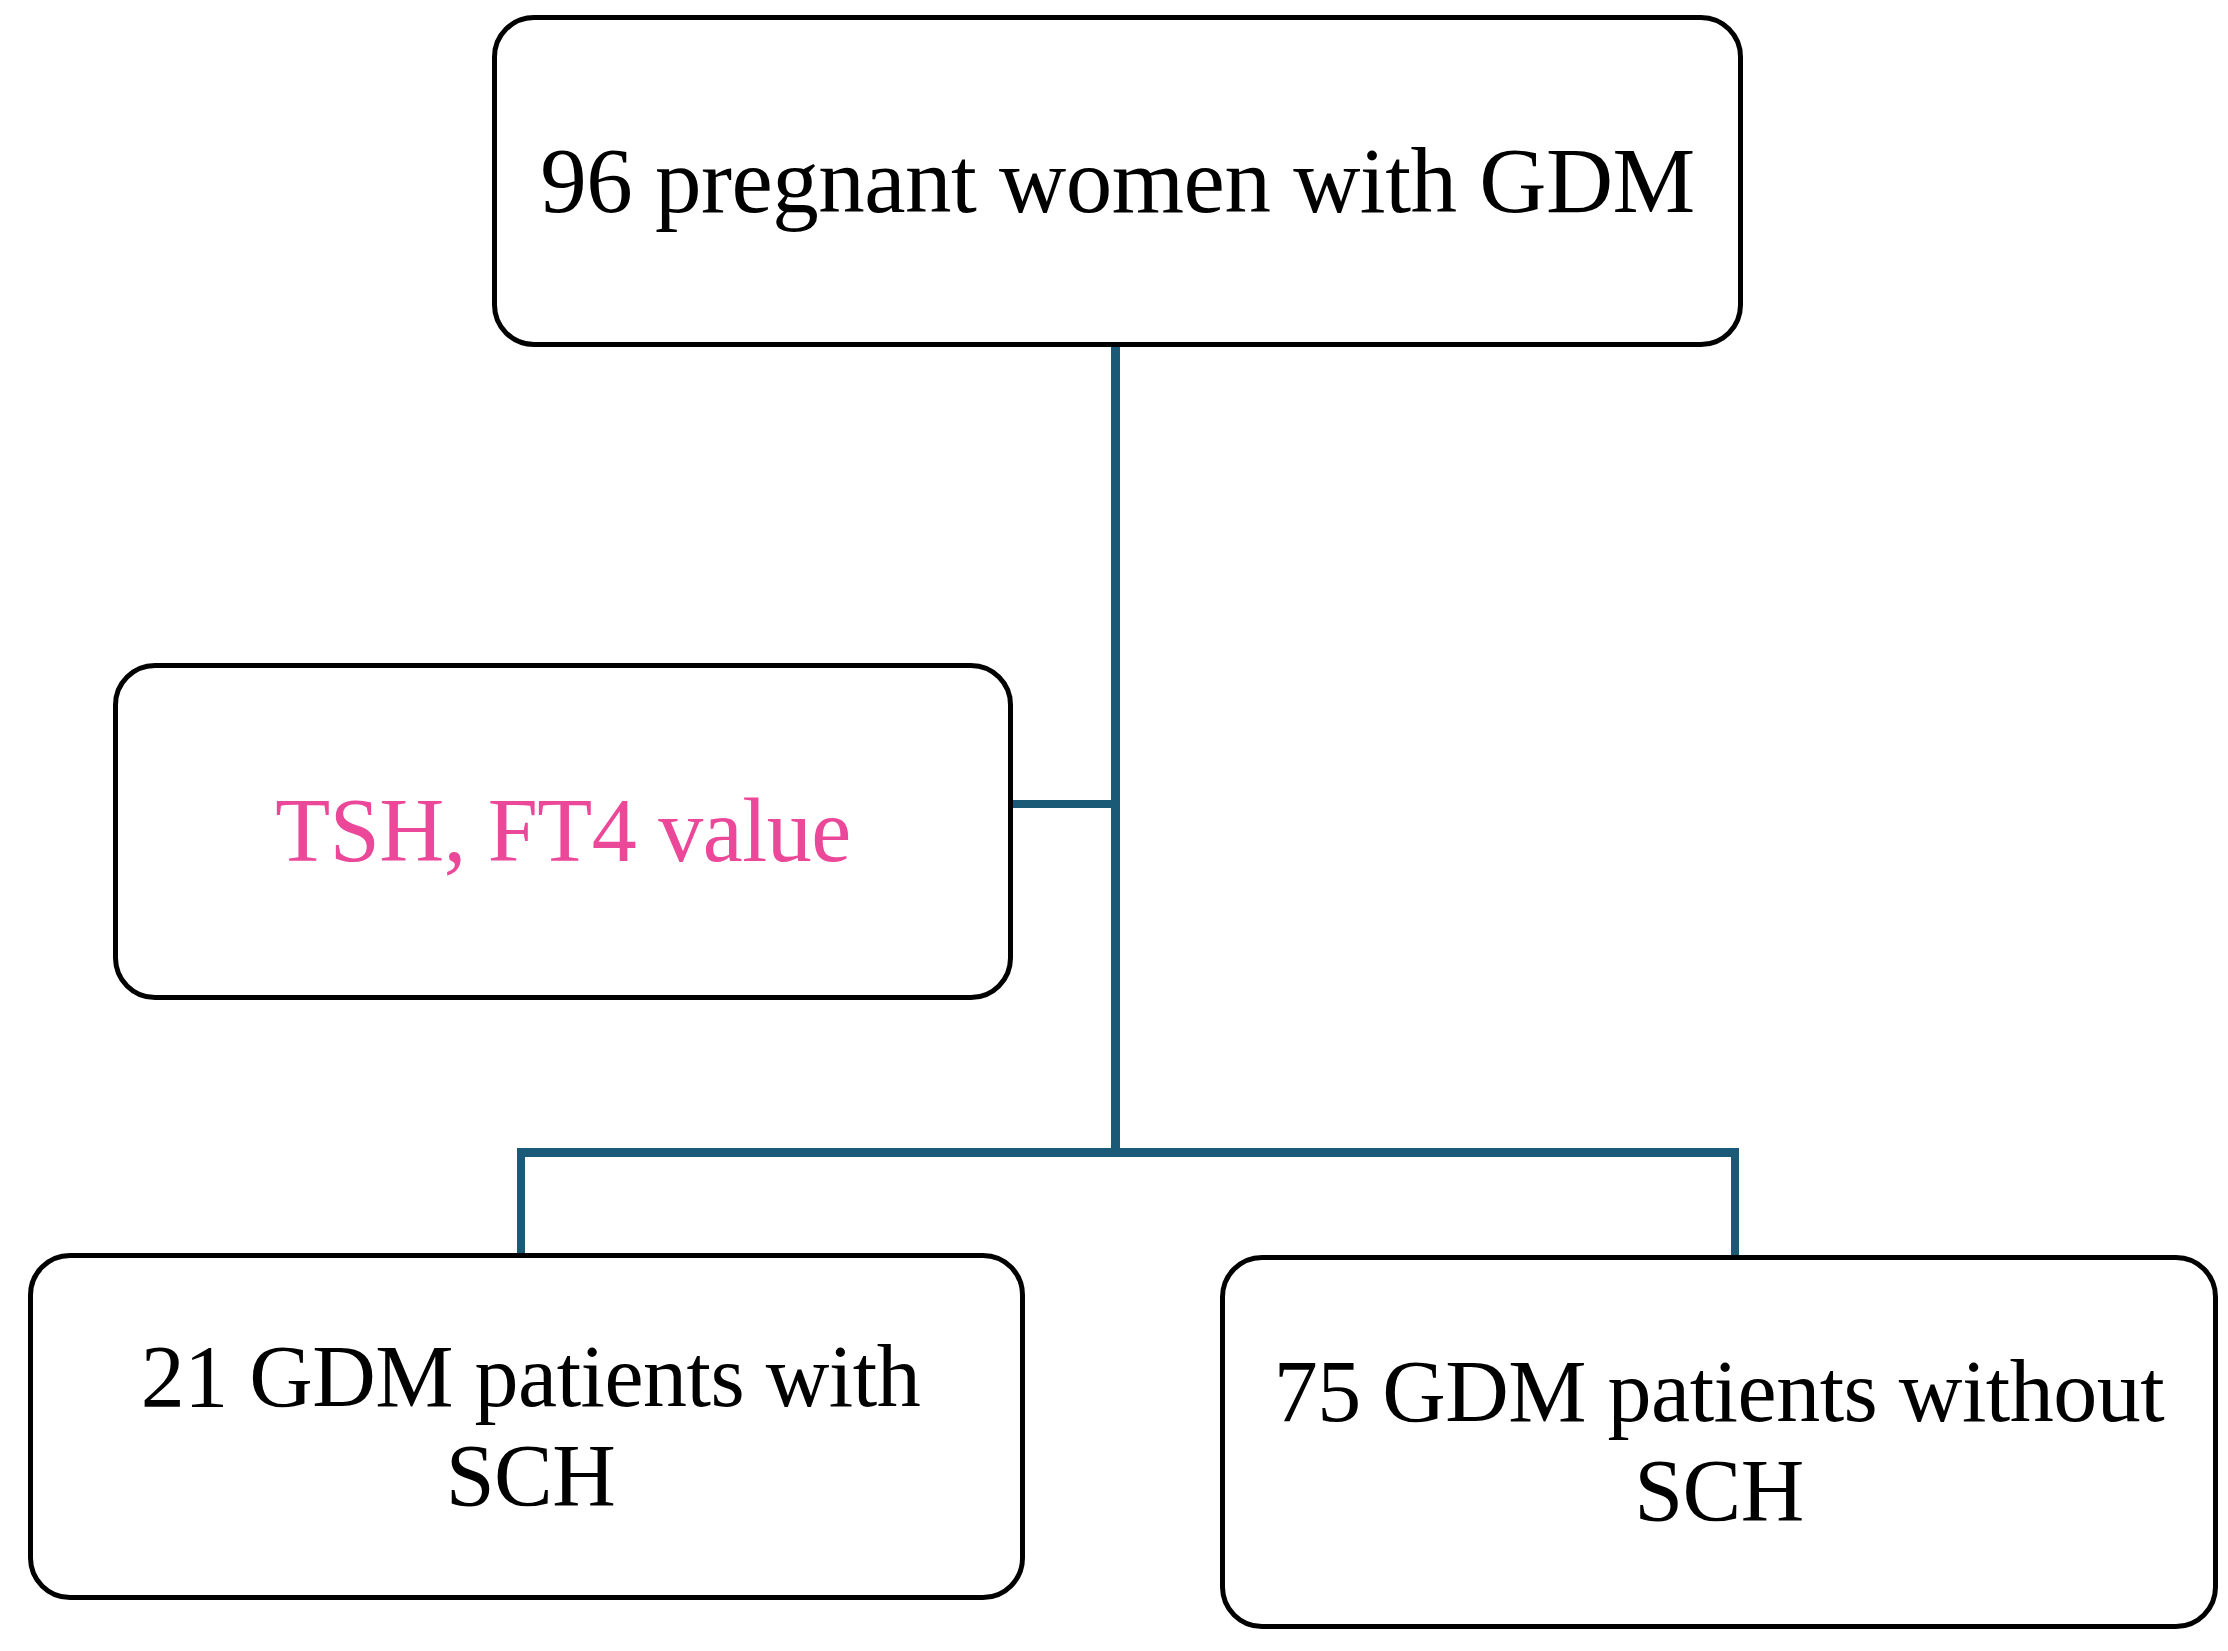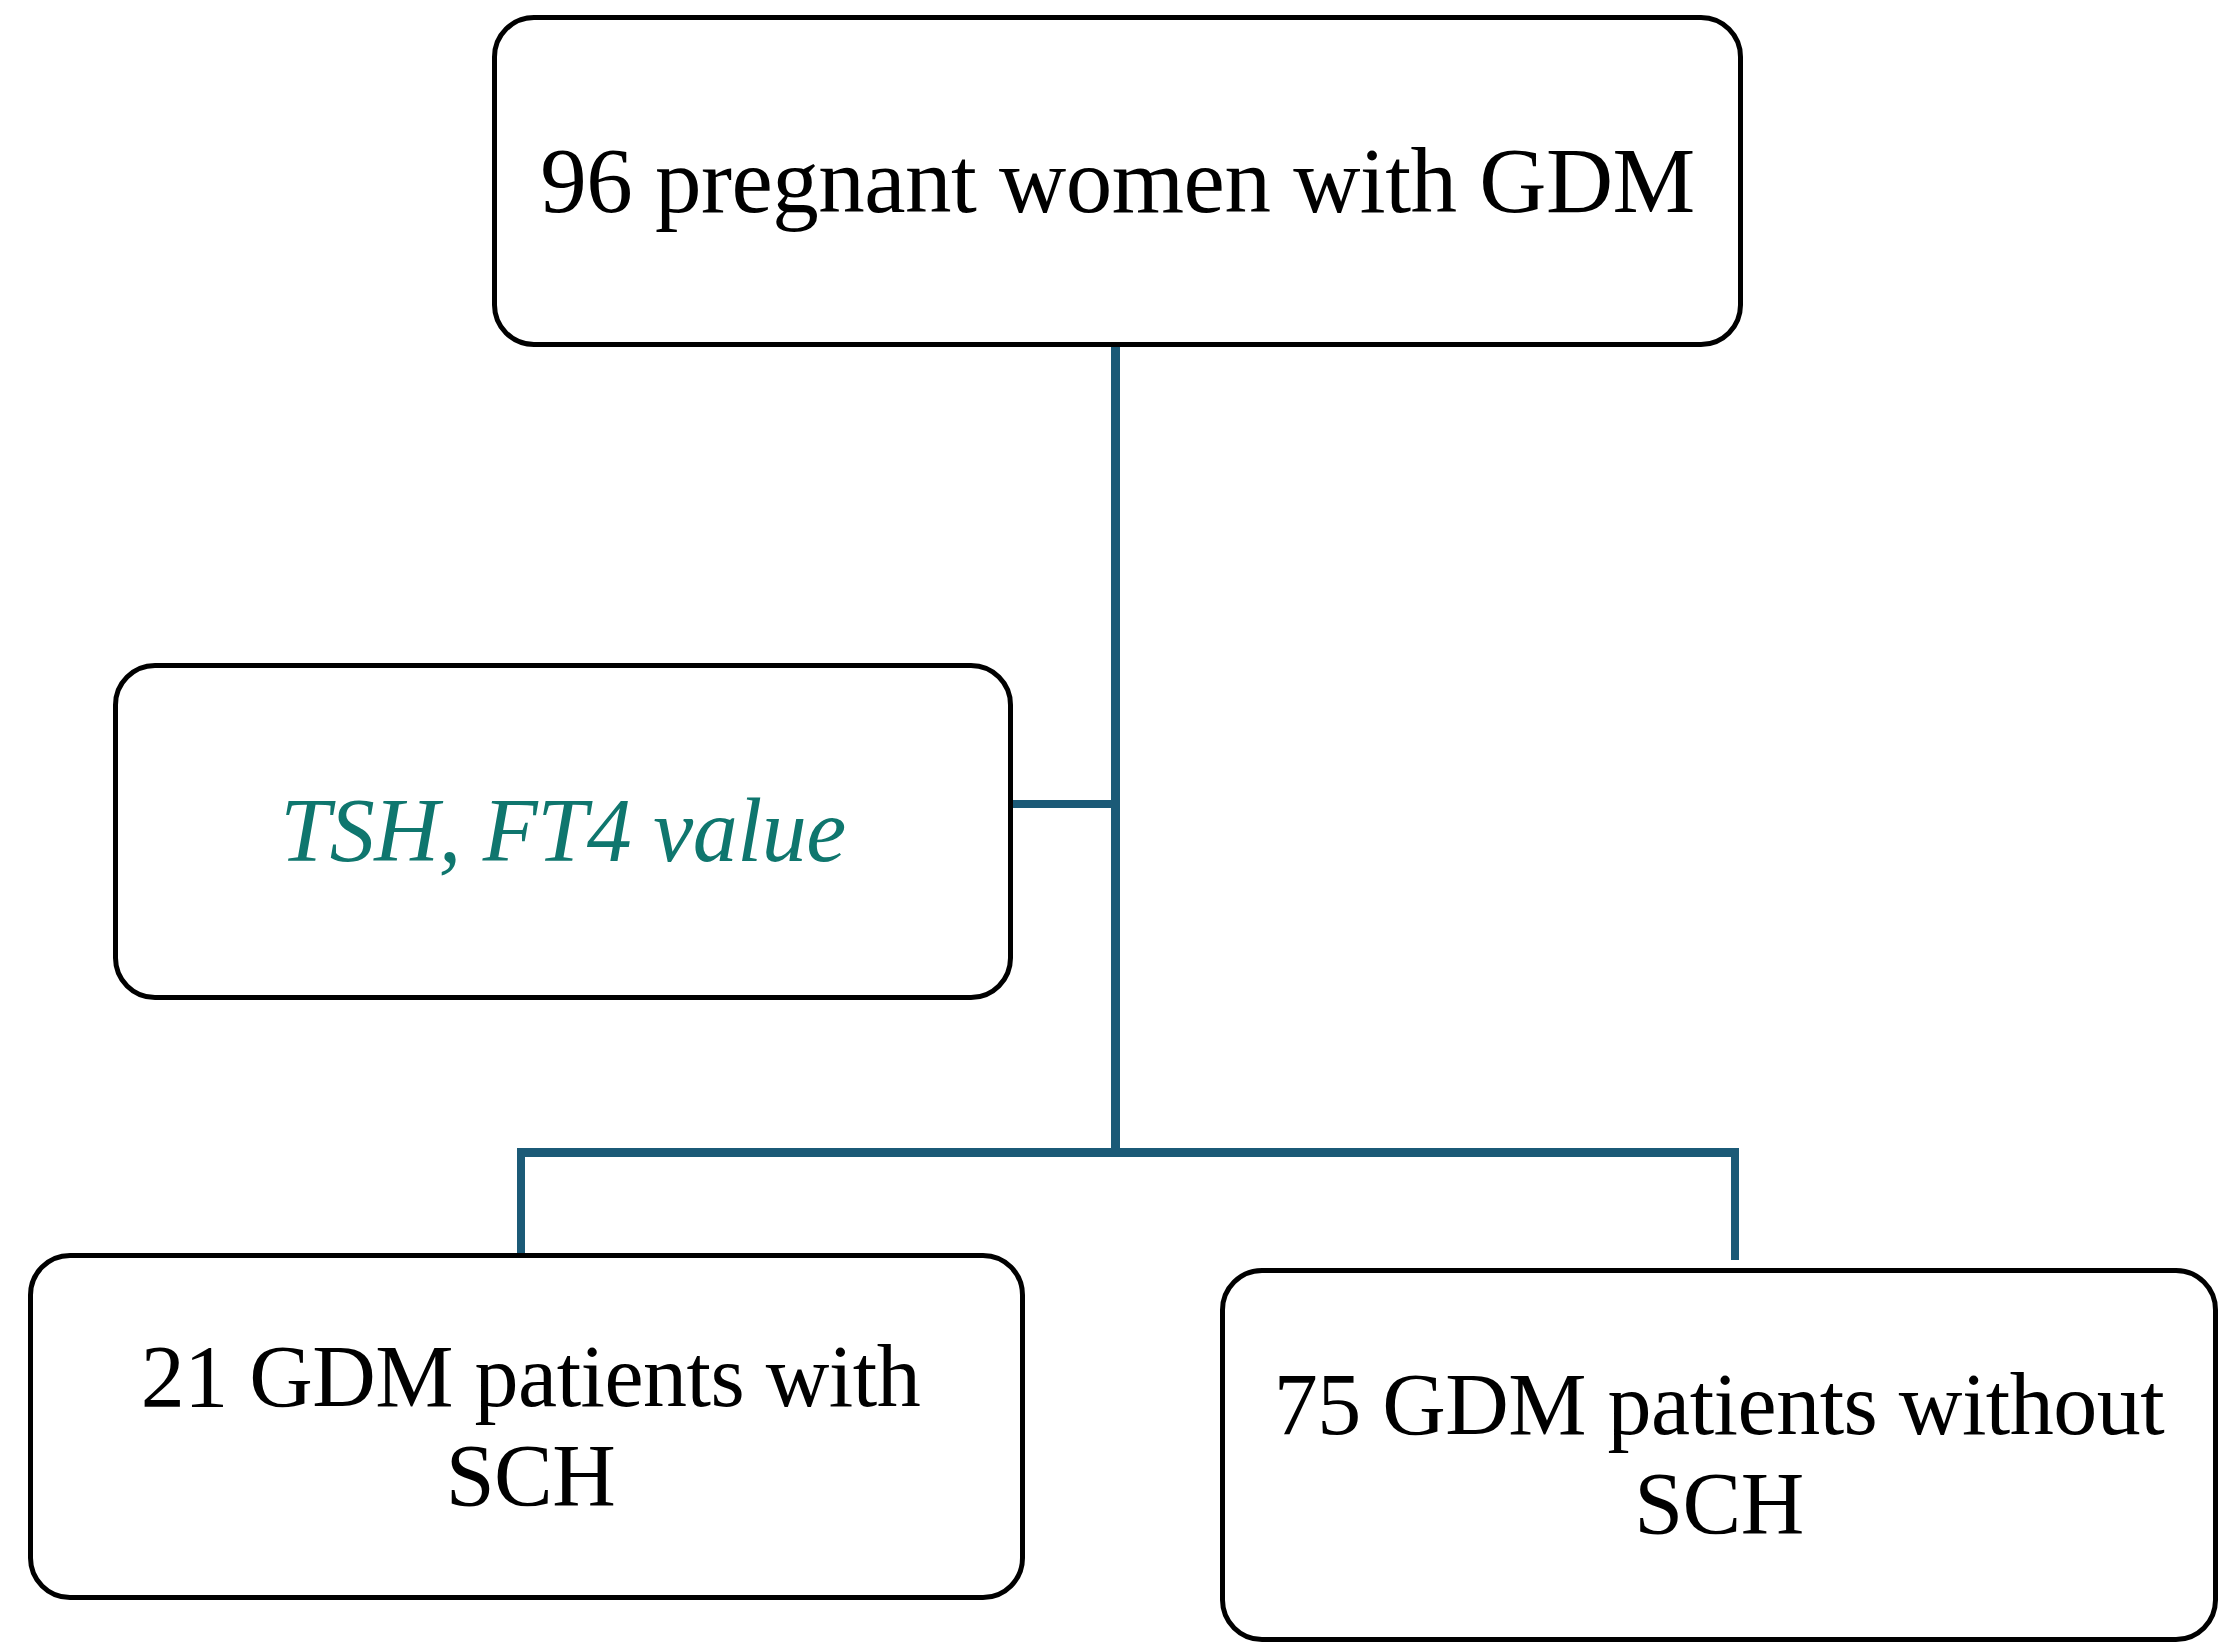--- a/index.html
+++ b/index.html
@@ -81,24 +81,24 @@
   <div class="conn" id="conn-measure" style="background: rgb(27, 90, 119);"></div>
   <div class="conn" id="conn-split" style="background: rgb(27, 90, 119);"></div>
   <div class="conn" id="conn-drop-left" style="background: rgb(27, 90, 119);"></div>
   <div class="conn" id="conn-drop-right" style="background: rgb(27, 90, 119);"></div>
 
   <div class="node" id="node-top" style="border-color: rgb(0, 0, 0); background: rgb(255, 255, 255);">
     <span class="node-label" style="color: rgb(0, 0, 0);">96 pregnant women with GDM</span>
   </div>
 
   <div class="node" id="node-measure" style="border-color: rgb(0, 0, 0); background: rgb(255, 255, 255);">
-    <span class="node-label" style="color: #0f766e; font-style: italic;">TSH, FT4 value</span>
+    <span class="node-label" style="color: #ec4899;">TSH, FT4 value</span>
   </div>
 
   <div class="node" id="node-sch" style="border-color: rgb(0, 0, 0); background: rgb(255, 255, 255); padding-left: 8px;">
     <span class="node-label" style="color: rgb(0, 0, 0);">21 GDM patients with SCH</span>
   </div>
 
-  <div class="node" id="node-nosch" style="border-color: rgb(0, 0, 0); background: rgb(255, 255, 255); margin-top: 13px;">
+  <div class="node" id="node-nosch" style="border-color: rgb(0, 0, 0); background: rgb(255, 255, 255);">
     <span class="node-label" style="color: rgb(0, 0, 0);">75 GDM patients without SCH</span>
   </div>
 
 </div>
 
 </body></html>

